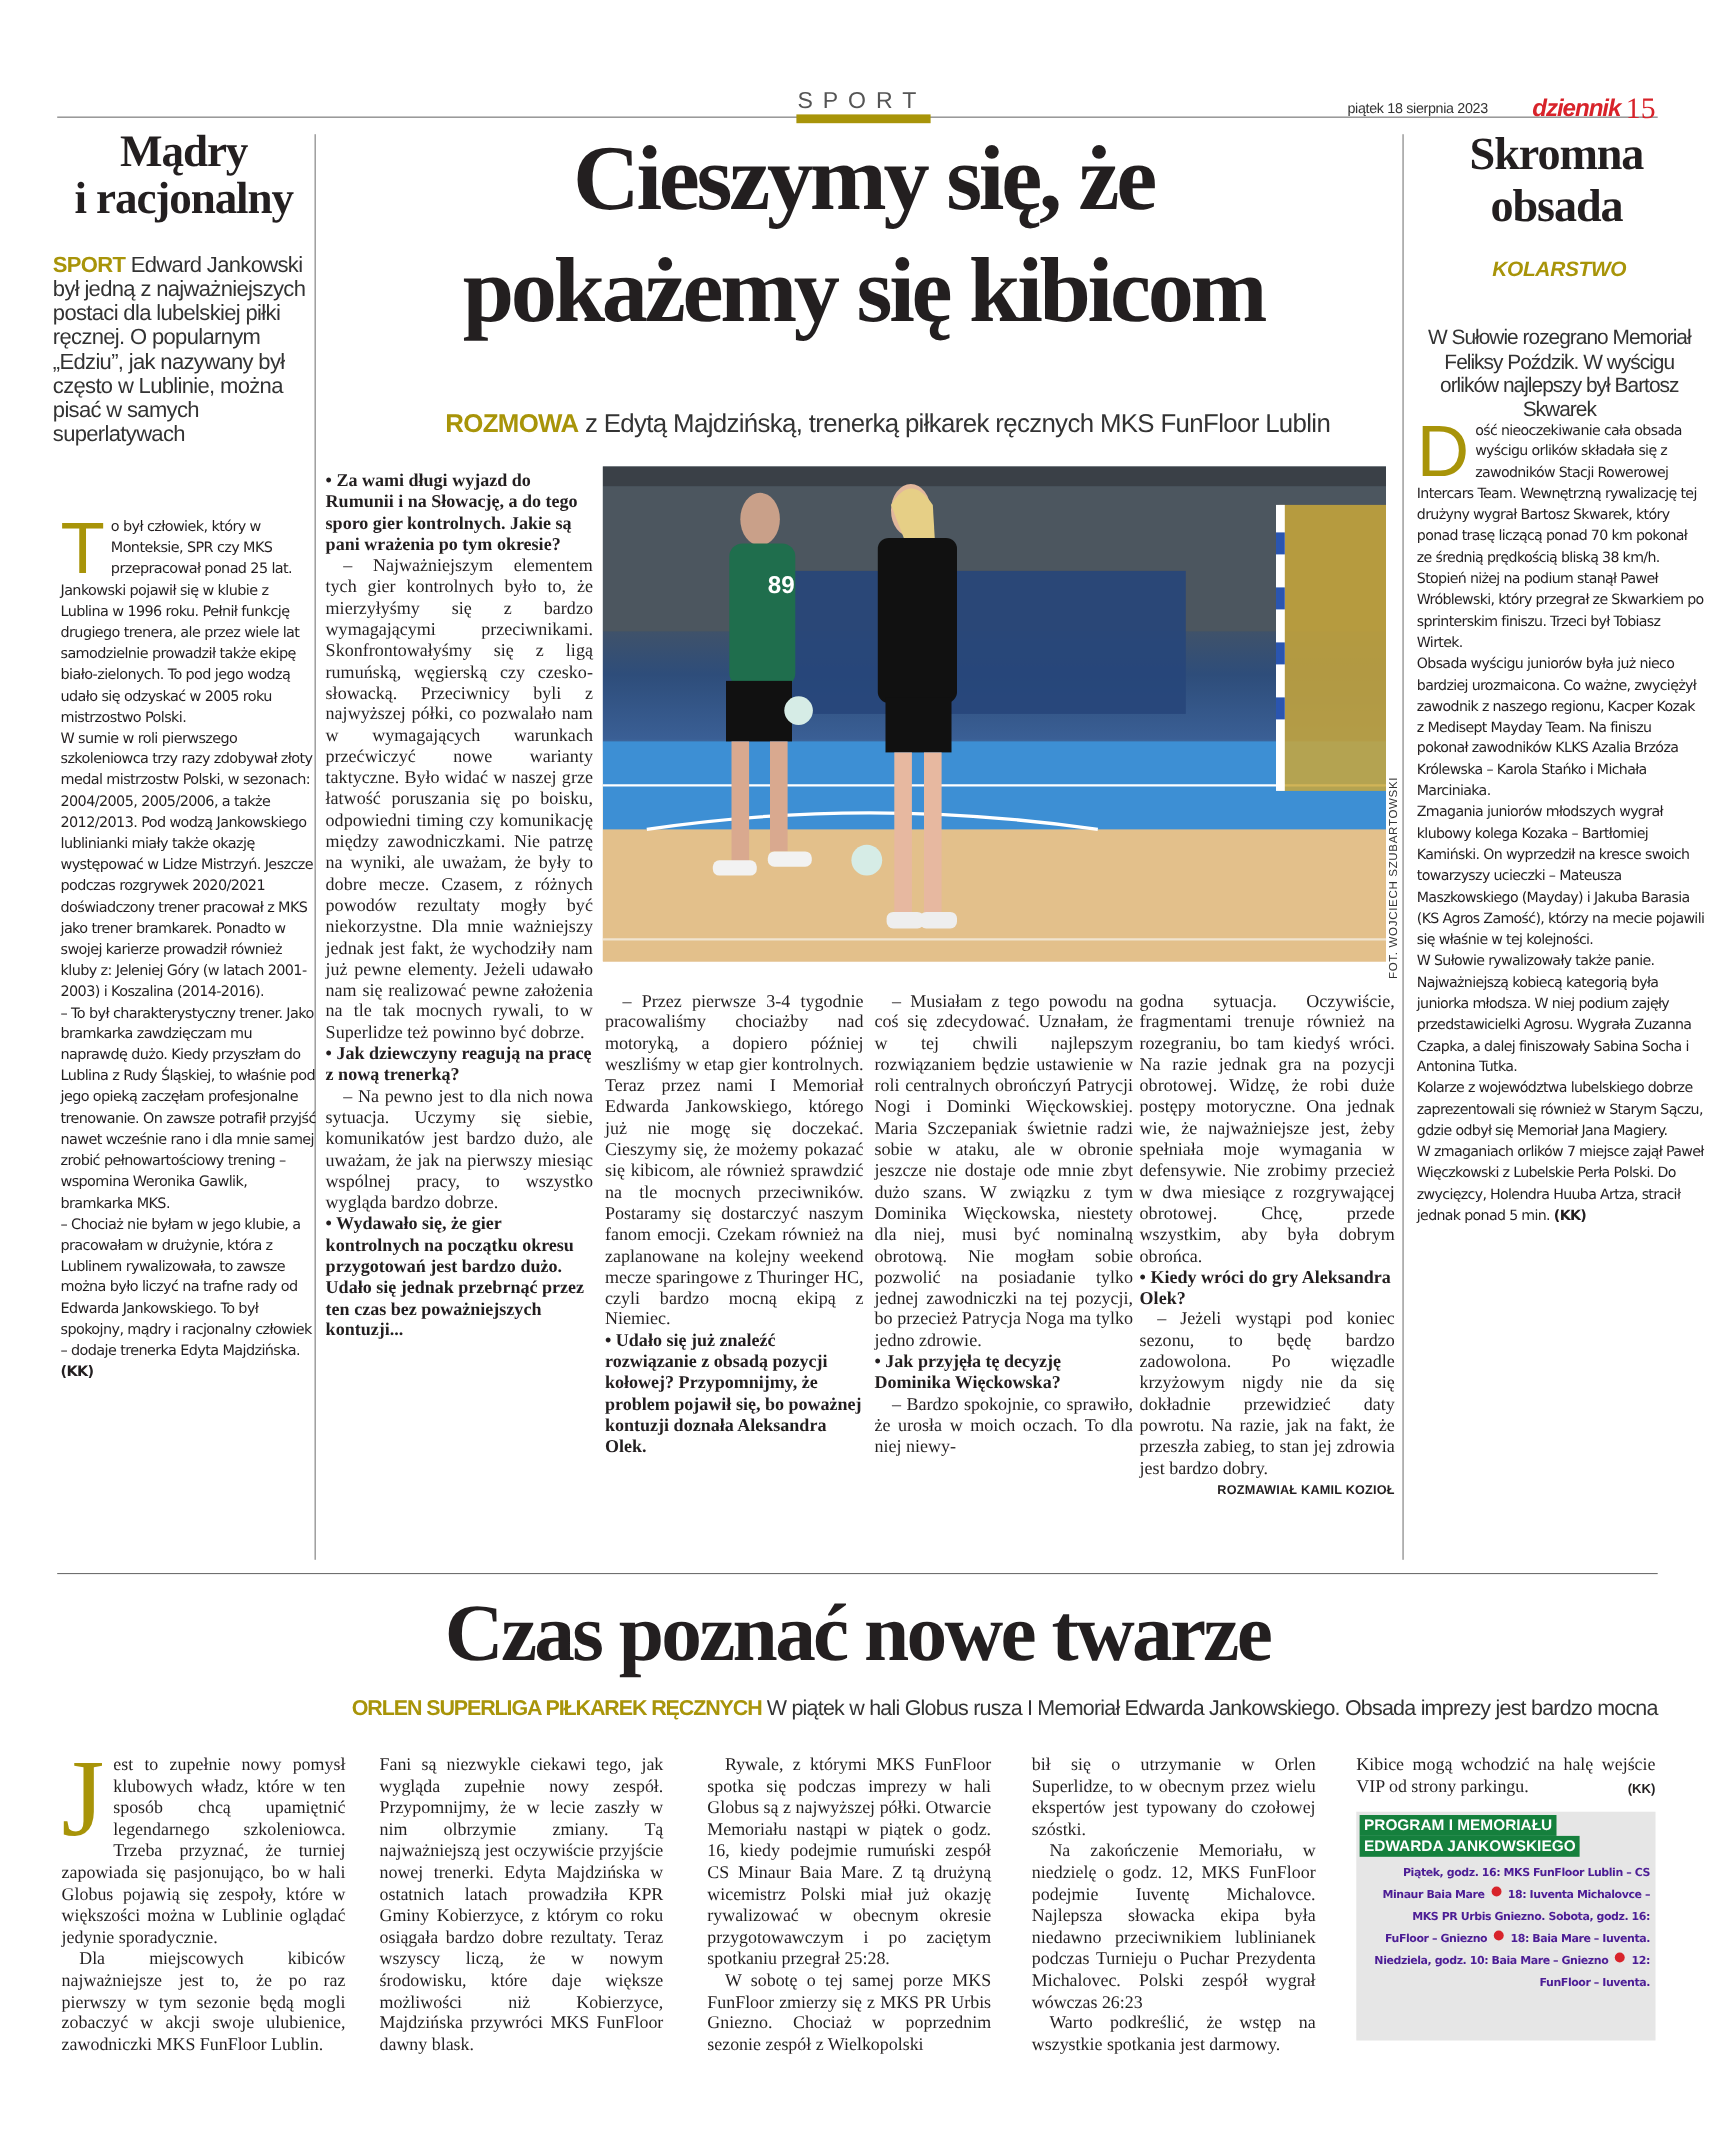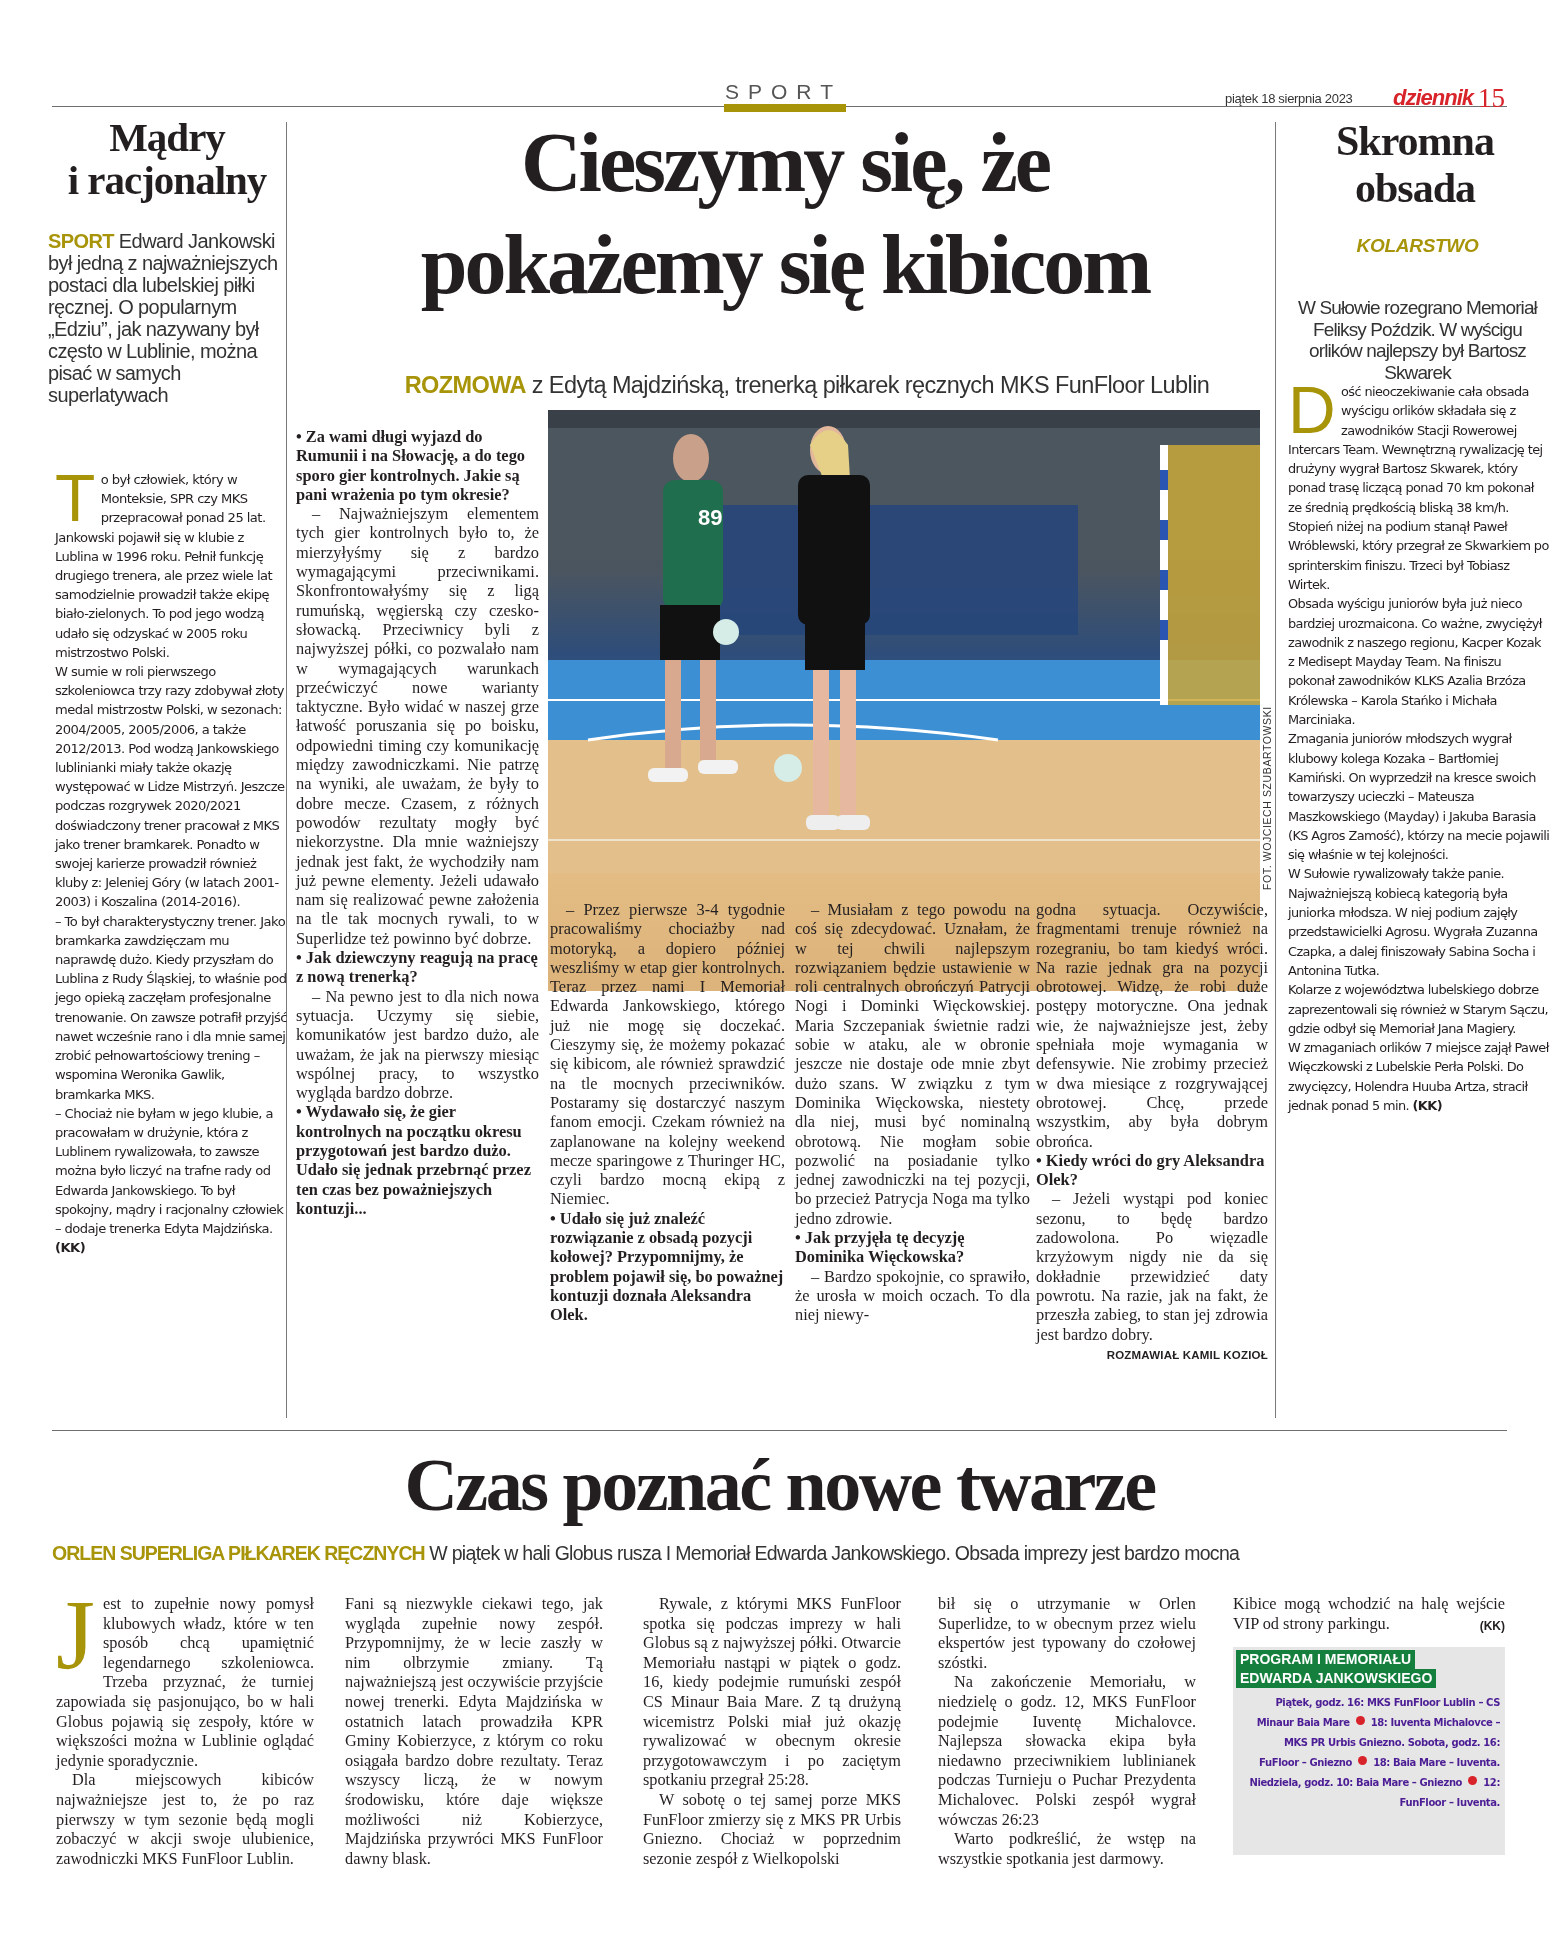--- a/index.html
+++ b/index.html
@@ -42,38 +42,38 @@
 
   .col { position: absolute; font-family: "Liberation Serif", serif; font-size: 16.4px; line-height: 19.3px;
     color: #231f20; text-align: justify; hyphens: manual; }
   .col p { margin: 0; }
   .col .q { font-weight: 700; text-align: left; }
   .col .a { text-indent: 16px; }
   .byline { font-family: "Liberation Sans", sans-serif; font-weight: 700; font-size: 11.5px;
     text-align: right; letter-spacing: 0.2px; margin-top: 2px; }
 
   
-  .photo { position: absolute; left: 548px; top: 410px; width: 712px; height: 581px; overflow: hidden;
+  .photo { position: absolute; left: 548px; top: 424px; width: 712px; height: 450px; overflow: hidden;
     background: linear-gradient(180deg, #3f4850 0%, #4a5560 28%, #2e4d7a 42%, #3a5f95 55%, #5aa3d8 60%, #e7c28a 68%, #dcb37a 100%); }
   .photo-credit { position: absolute; left: 1261px; top: 890px; transform-origin: 0 0; transform: rotate(-90deg);
     font-family: "Liberation Sans", sans-serif; font-size: 10.5px; letter-spacing: 0.6px; color: #333; white-space: nowrap; }
 
   
   .r-kicker { position: absolute; left: 1295px; top: 235px; width: 245px; text-align: center;
     font-family: "Liberation Sans", sans-serif; font-weight: 700; font-size: 19px; color: #a89409; letter-spacing: -0.3px; font-style: italic; }
   .r-lead { position: absolute; left: 1295px; top: 257px; width: 245px; text-align: center;
     font-family: "Liberation Sans", sans-serif; font-weight: 300; font-size: 19px; line-height: 21.5px; color: #333; letter-spacing: -0.9px; margin-top: 40px; }
   .r-body { position: absolute; left: 1288px; top: 382px; width: 262px; font-family: "DejaVu Sans", sans-serif;
     font-size: 12.9px; line-height: 19.3px; color: #231f20; letter-spacing: -0.6px; white-space: pre-line; }
 
   
   .mid-rule { position: absolute; left: 52px; top: 1430px; width: 1455px; height: 1px; background: #6f6f6f; }
   .b-headline { position: absolute; left: 52px; top: 1440px; width: 1455px; text-align: center;
     font-family: "Liberation Serif", serif; font-weight: 700; font-size: 74px; line-height: 90px; letter-spacing: -2.5px; }
-  .b-deck { position: absolute; left: 52px; top: 1542px; width: 1455px; text-align: left;
+  .b-deck { position: absolute; left: 52px; top: 1542px; width: 1455px; text-align: right;
     font-family: "Liberation Sans", sans-serif; font-weight: 300; font-size: 19.5px; color: #333; letter-spacing: -0.7px; }
   .b-deck .kicker { font-weight: 700; color: #a89409; letter-spacing: -1px; }
   .bcol { position: absolute; top: 1594px; width: 258px; font-family: "Liberation Serif", serif; font-size: 16.3px;
     line-height: 19.6px; text-align: justify; color: #231f20; }
   .bcol p { margin: 0; }
   .bcol .ind { text-indent: 16px; }
   .dropcap-serif { float: left; font-family: "Liberation Serif", serif; color: #a89409; font-size: 100px;
     line-height: 78px; margin-right: 8px; margin-top: 2px; }
 
   .program-box { position: absolute; left: 1233px; top: 1647px; width: 272px; height: 208px; background: #e6e6e6; }

